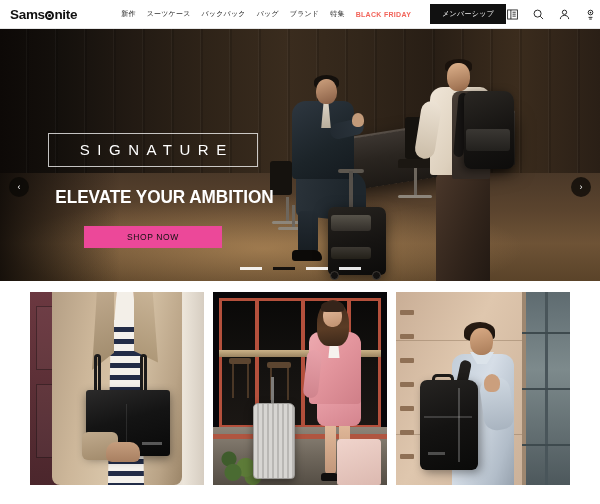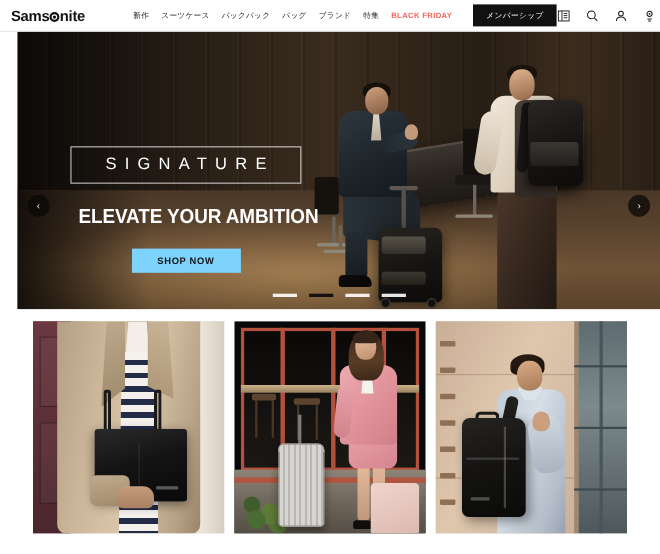--- a/index.html
+++ b/index.html
@@ -75,21 +75,20 @@
     padding-right: 6px;
   }
   .icon { cursor: pointer; display: flex; align-items: center; position: relative; }
 
   
   .hero {
     position: relative;
     height: 252px;
     overflow: hidden;
     background: #2b2018;
-    margin-left: 16px;
   }
   .hero-bg {
     position: absolute; inset: 0;
     background:
       
       radial-gradient(ellipse 55% 30% at 46% 94%, rgba(196,150,96,0.55) 0%, rgba(150,108,66,0.18) 55%, rgba(0,0,0,0) 80%),
       radial-gradient(ellipse 40% 26% at 78% 82%, rgba(175,132,86,0.45) 0%, rgba(0,0,0,0) 75%),
       
       linear-gradient(90deg,
         #0d0907 0%, #14100c 10%, #221a13 22%, #2e2318 34%,
@@ -328,25 +327,25 @@
     font-size: 18.5px;
     font-weight: bold;
     color: #fff;
     letter-spacing: -0.1px;
     font-family: "Liberation Sans Narrow", "Liberation Sans", sans-serif;
     transform: scaleX(0.93);
     white-space: nowrap;
   }
   .shop-btn {
     margin: 18px auto 0;
-    width: 99px; height: 22px;
-    background: #7dd3fc;
+    width: 138px; height: 22px;
+    background: #ec4899;
     color: #111;
     font-size: 8.5px;
-    font-weight: bold;
+    font-weight: normal;
     letter-spacing: 0.6px;
     display: flex; align-items: center; justify-content: center;
     cursor: pointer;
   }
 
   .arrow {
     position: absolute;
     top: 148px;
     width: 20px; height: 20px;
     background: rgba(10,8,6,0.75);

